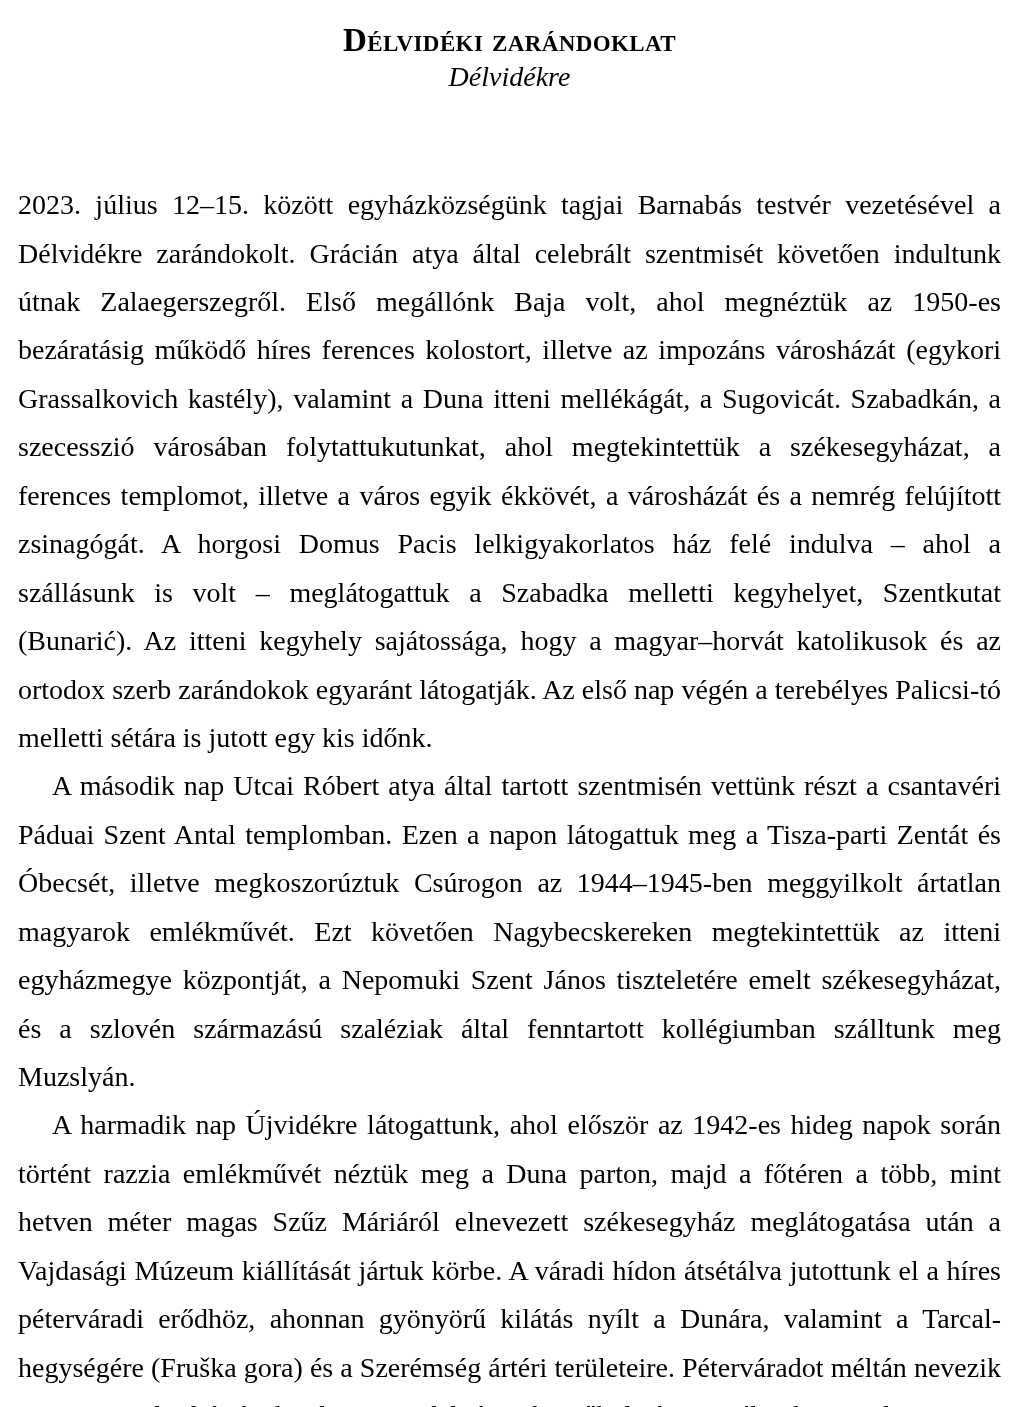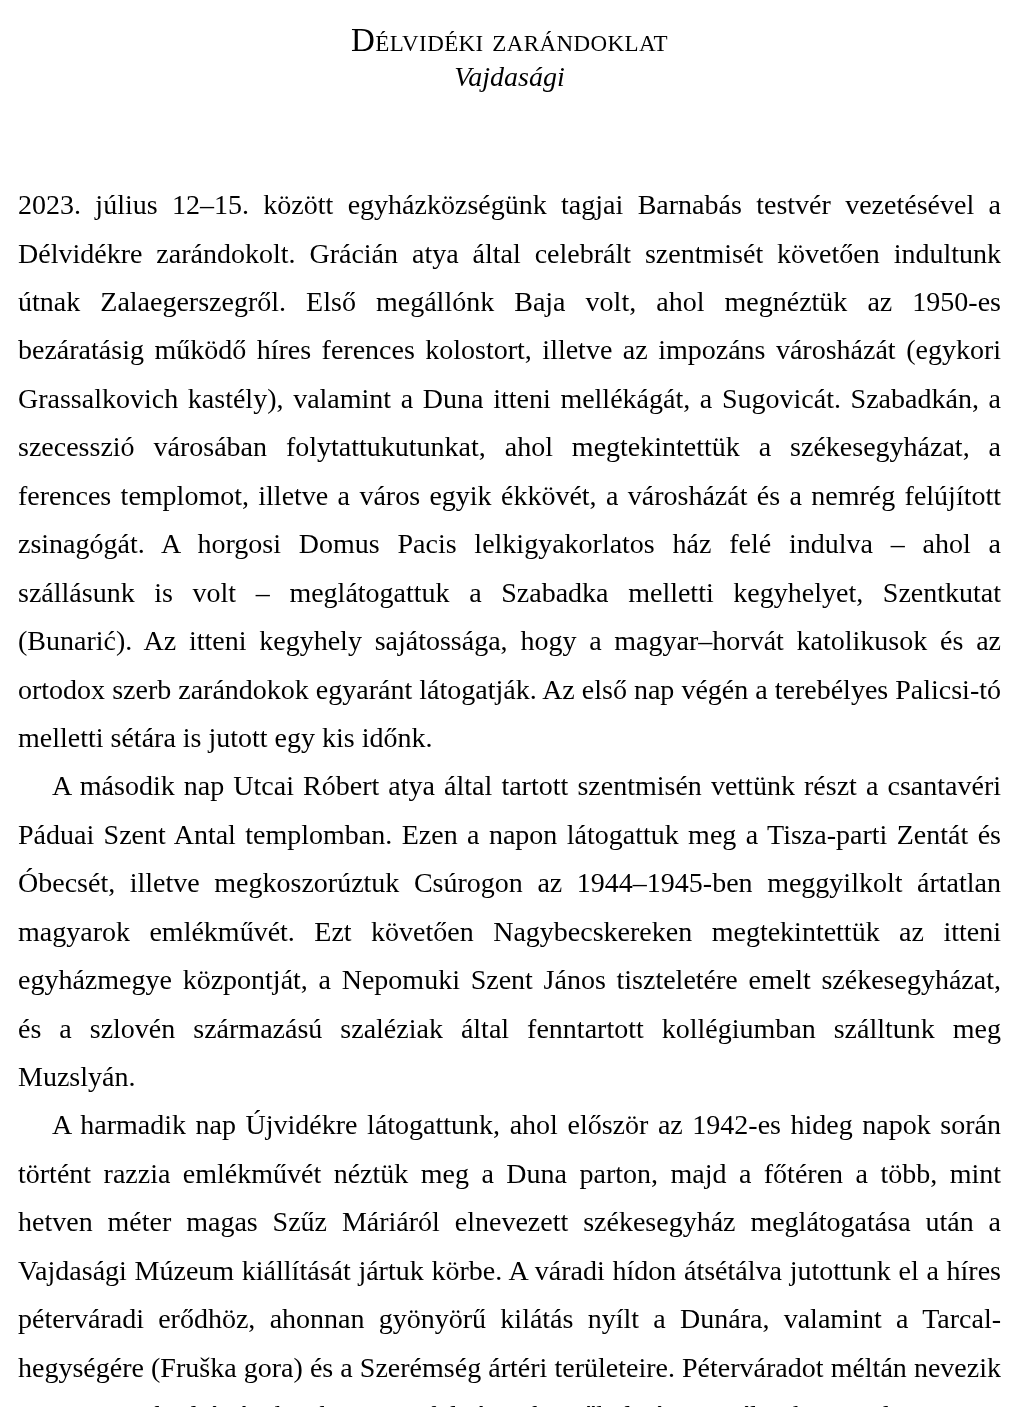--- a/index.html
+++ b/index.html
@@ -20,21 +20,21 @@
     padding: 14px 18px 10px 18px;
     background: #ffffff;
   }
   .doc-title {
     text-align: center;
     font-size: 33px;
     line-height: 1.12;
     letter-spacing: 0.4px;
     margin: 8px 0 0 0;
     font-variant: small-caps;
-    font-weight: normal;
+    font-weight: bold;
   }
   .doc-subtitle {
     text-align: center;
     font-size: 28px;
     font-style: italic;
     margin: 2px 0 0 0;
     font-weight: normal;
     line-height: 1.15;
   }
   .body-block {
@@ -52,21 +52,21 @@
   p.para.indented {
     text-indent: 34px;
   }
 </style>
 </head>
 <body>
 
 <div class="page">
 
   <h1 class="doc-title">Délvidéki zarándoklat</h1>
-  <h2 class="doc-subtitle">Vajdasági</h2>
+  <h2 class="doc-subtitle">Délvidékre</h2>
 
   <div class="body-block">
     <p class="para">2023. július 12–15. között egyházközségünk tagjai Barnabás testvér vezetésével a Délvidékre zarándokolt. Grácián atya által celebrált szentmisét követően indultunk útnak Zalaegerszegről. Első megállónk Baja volt, ahol megnéztük az 1950-es bezáratásig működő híres ferences kolostort, illetve az impozáns városházát (egykori Grassalkovich kastély), valamint a Duna itteni mellékágát, a Sugovicát. Szabadkán, a szecesszió városában folytattukutunkat, ahol megtekintettük a székesegyházat, a ferences templomot, illetve a város egyik ékkövét, a városházát és a nemrég felújított zsinagógát. A horgosi Domus Pacis lelkigyakorlatos ház felé indulva – ahol a szállásunk is volt – meglátogattuk a Szabadka melletti kegyhelyet, Szentkutat (Bunarić). Az itteni kegyhely sajátossága, hogy a magyar–horvát katolikusok és az ortodox szerb zarándokok egyaránt látogatják. Az első nap végén a terebélyes Palicsi-tó melletti sétára is jutott egy kis időnk.</p>
     <p class="para indented">A második nap Utcai Róbert atya által tartott szentmisén vettünk részt a csantavéri Páduai Szent Antal templomban. Ezen a napon látogattuk meg a Tisza-parti Zentát és Óbecsét, illetve megkoszorúztuk Csúrogon az 1944–1945-ben meggyilkolt ártatlan magyarok emlékművét. Ezt követően Nagybecskereken megtekintettük az itteni egyházmegye központját, a Nepomuki Szent János tiszteletére emelt székesegyházat, és a szlovén származású szaléziak által fenntartott kollégiumban szálltunk meg Muzslyán.</p>
     <p class="para indented">A harmadik nap Újvidékre látogattunk, ahol először az 1942-es hideg napok során történt razzia emlékművét néztük meg a Duna parton, majd a főtéren a több, mint hetven méter magas Szűz Máriáról elnevezett székesegyház meglátogatása után a Vajdasági Múzeum kiállítását jártuk körbe. A váradi hídon átsétálva jutottunk el a híres péterváradi erődhöz, ahonnan gyönyörű kilátás nyílt a Dunára, valamint a Tarcal-hegységére (Fruška gora) és a Szerémség ártéri területeire. Péterváradot méltán nevezik a  „Duna Gibraltárjának,” hiszen a folyó itt beszűkül, és egy éles kanyarulatot vesz. Délután meglátogattuk az 1699-ben megkötött karlócai-béke helyszínét, a karlócai Béke kápolnát, majd pedig az óvárosban tettünk sétát, ahol kívülről láthattuk az ortodox patriarchátusi palotát és papi szemináriumot. Szállásunkra visszatérve Nagybecskereken vettünk részt szentmisén, amelyet Kalapis Stojan, a helyi bolgár katolikus származású atya tartott magyar nyelven.</p>
   </div>
 
 </div>
 
 </body></html>

